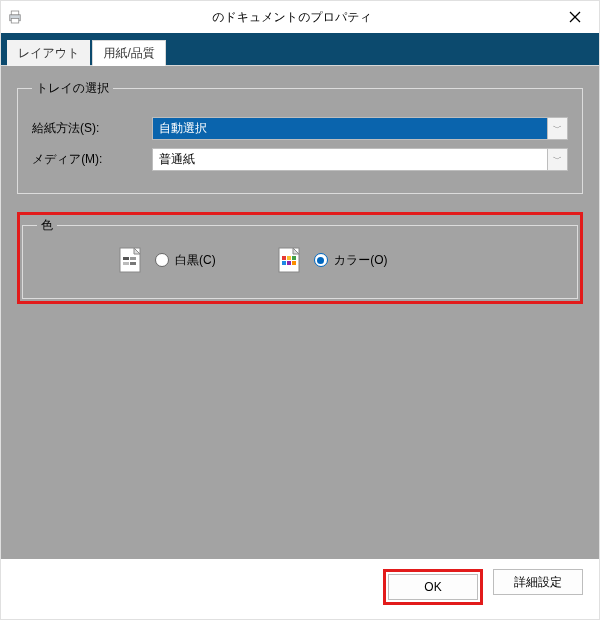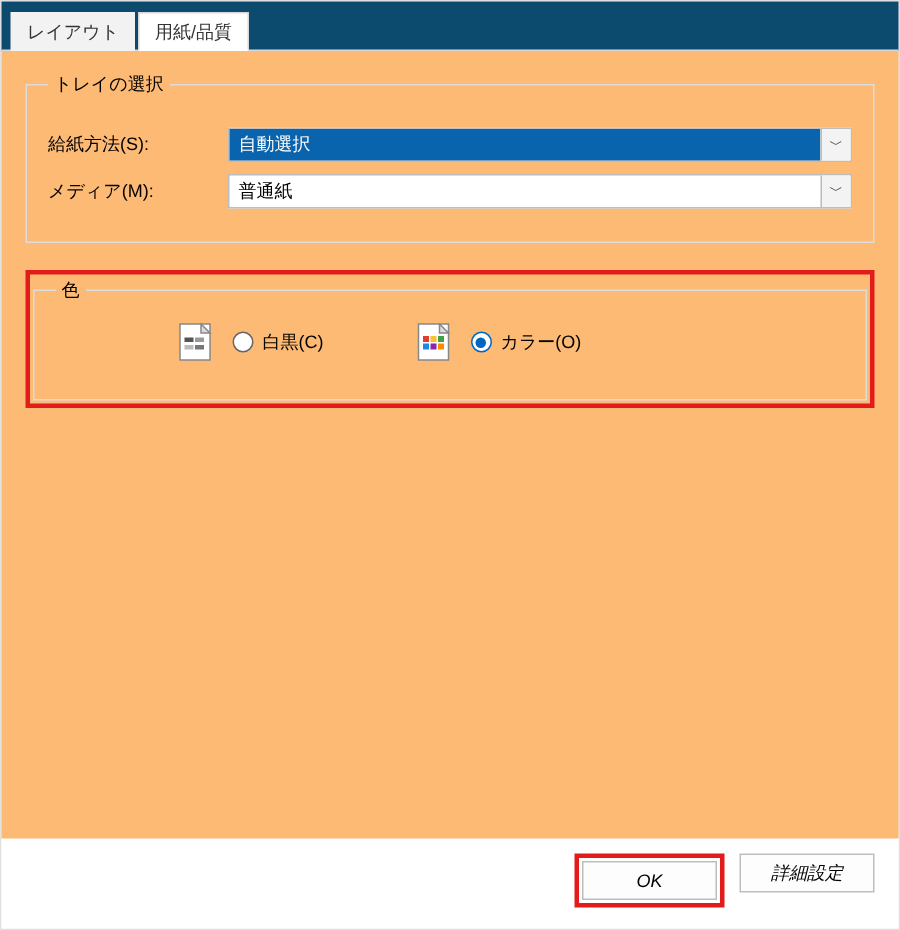--- a/index.html
+++ b/index.html
@@ -65,21 +65,21 @@
     line-height: 15px;
   }
   .tab.active {
     background: #fff;
     border: 1px solid #d8d8d8;
     border-bottom: 1px solid #fff;
   }
   .content {
     flex: 1;
     padding: 14px 16px 8px 16px;
-    background: #fdba74;
+    background: #a3a3a3;
     position: relative;
   }
   fieldset {
     border: 1px solid #dcdcdc;
     margin: 0 0 18px 0;
     padding: 12px 14px 14px 14px;
   }
   legend {
     font-size: 12px;
     padding: 0 4px;
@@ -190,37 +190,52 @@
     align-items: center;
     justify-content: center;
     color: #000;
   }
   .footer {
     display: flex;
     justify-content: flex-end;
     gap: 10px;
     padding: 10px 16px 14px 16px;
     background: #fff;
-    font-style: italic;
   }
   .ok-wrap {
     border: 3px solid #e21b1b;
     padding: 2px;
     display: inline-flex;
   }
   .color-row {
     display: flex;
     align-items: center;
   }
 </style>
 </head>
 <body>
 
 <div class="window">
 
+  <div class="titlebar">
+    <span class="icon">
+      <svg width="18" height="18" viewBox="0 0 24 24">
+        <rect x="5" y="9" width="14" height="8" fill="#cfd6dc" stroke="#888"></rect>
+        <rect x="7" y="4" width="10" height="5" fill="#fff" stroke="#888"></rect>
+        <rect x="7" y="14" width="10" height="6" fill="#fff" stroke="#888"></rect>
+      </svg>
+    </span>
+    <span class="title">のドキュメントのプロパティ</span>
+    <span class="close">
+      <svg width="12" height="12" viewBox="0 0 12 12">
+        <line x1="1" y1="1" x2="11" y2="11" stroke="#000" stroke-width="1.2"></line>
+        <line x1="11" y1="1" x2="1" y2="11" stroke="#000" stroke-width="1.2"></line>
+      </svg>
+    </span>
+  </div>
 
   <div class="tabs">
     <div class="tab">レイアウト</div>
     <div class="tab active">用紙/品質</div>
   </div>
 
   <div class="content">
 
     <fieldset>
       <legend>トレイの選択</legend>

